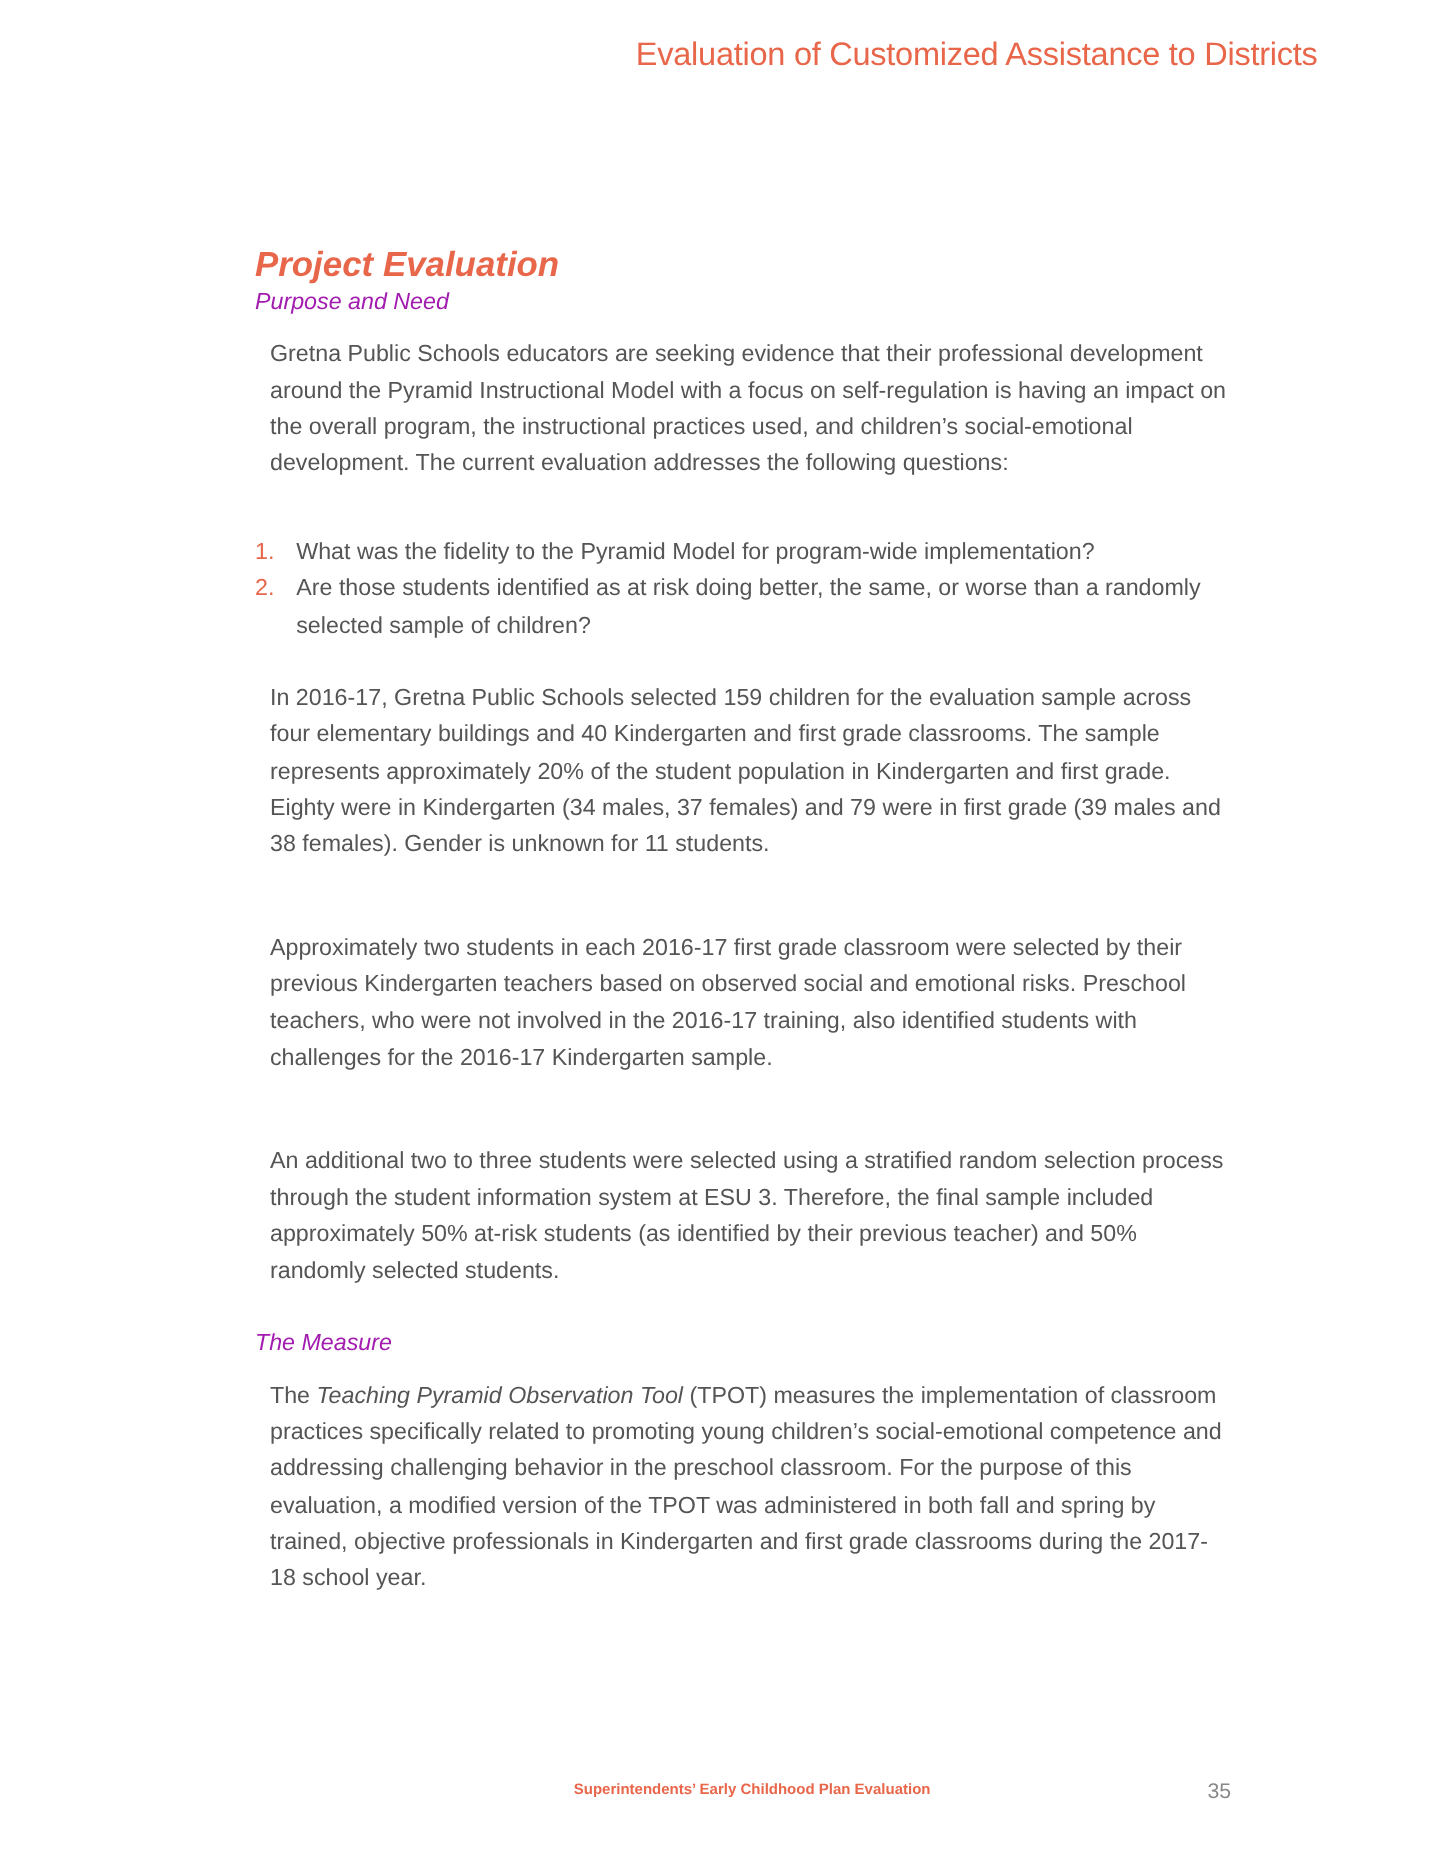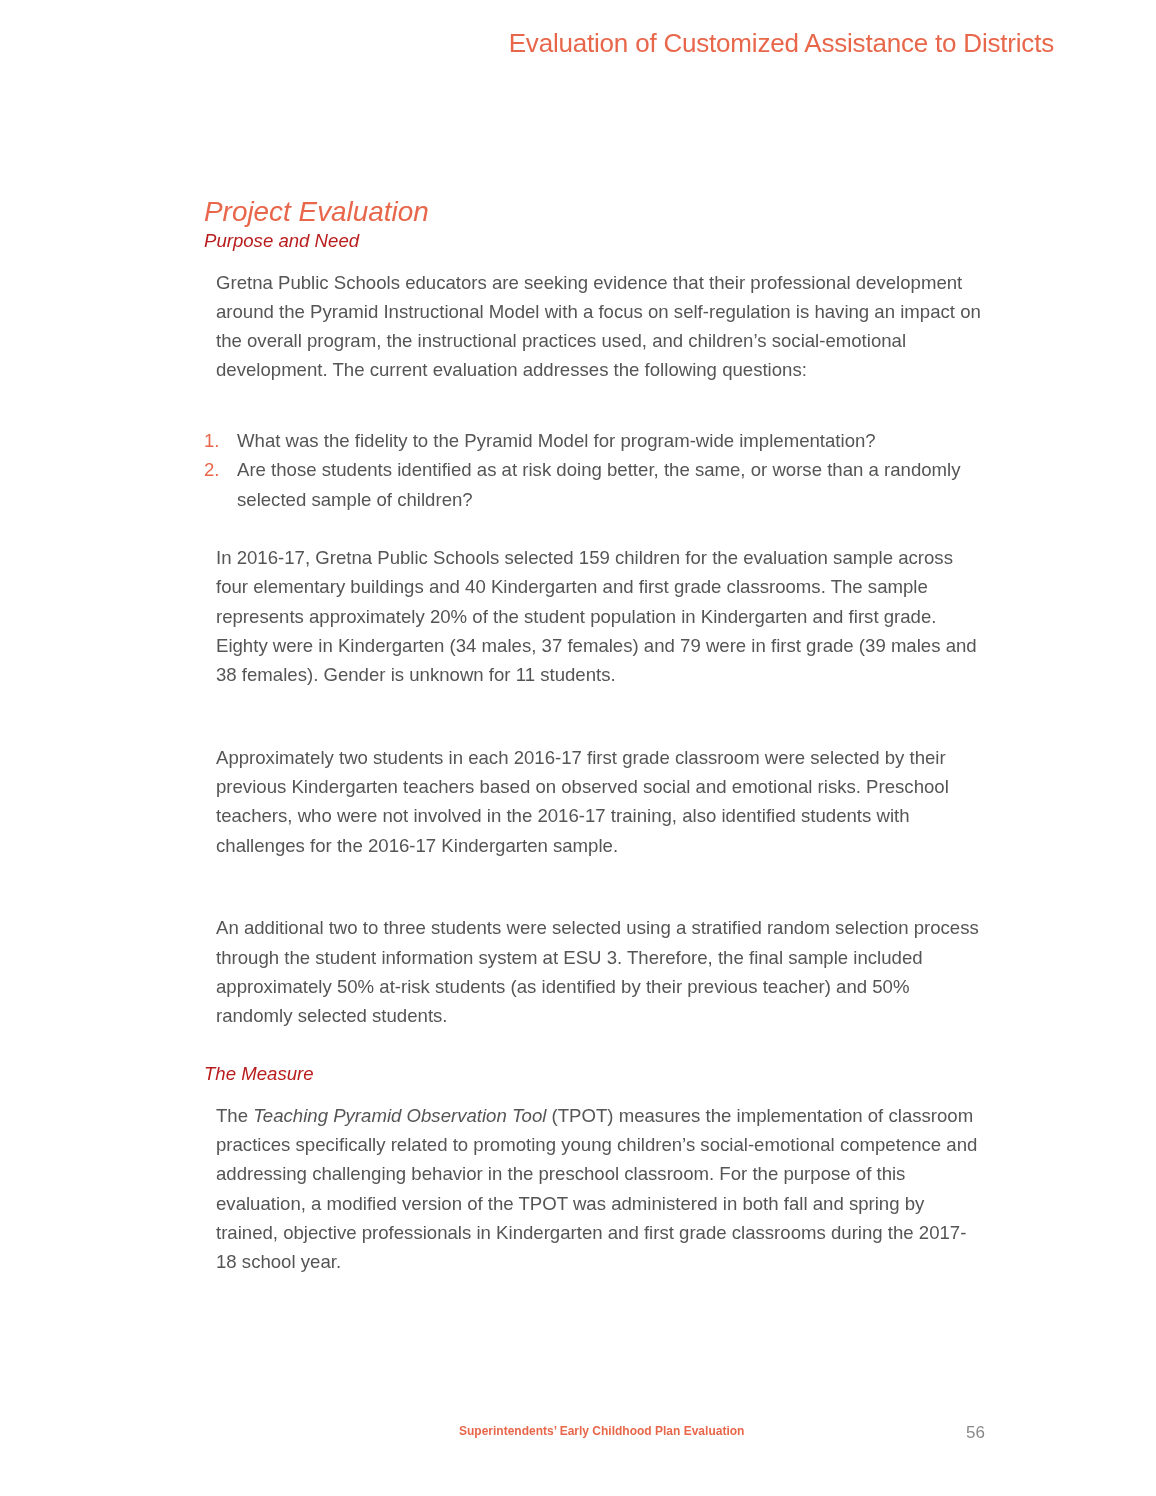--- a/index.html
+++ b/index.html
@@ -29,28 +29,28 @@
       position: absolute;
       left: 204px;
       top: 197px;
       width: 790px;
       font-size: 18.6px;
       line-height: 29.3px;
       color: #555555;
     }
     .heading {
       color: #e8664a;
-      font-weight: normal;
+      font-weight: bold;
       font-style: italic;
       margin: 0;
     }
     .subheading {
       font-style: italic;
       margin: 0;
-      color: #b91c1c;
+      color: #a21caf;
     }
     p {
       margin: 12px;
     }
     .gap {
       height: 29.3px;
     }
     .gap-small {
       height: 17px;
     }
@@ -117,13 +117,13 @@
   <div class="gap"></div>
   <p>An additional two to three students were selected using a stratified random selection process through the student information system at ESU 3. Therefore, the final sample included approximately 50% at-risk students (as identified by their previous teacher) and 50% randomly selected students.</p>
 
   <div class="gap-small"></div>
 
   <div class="subheading">The Measure</div>
   <p><span>The </span><em>Teaching Pyramid Observation Tool</em><span> (TPOT) measures the implementation of classroom practices specifically related to promoting young children’s social-emotional competence and addressing challenging behavior in the preschool classroom.  For the purpose of this evaluation, a modified version of the TPOT was administered in both fall and spring by trained, objective professionals in Kindergarten and first grade classrooms during the 2017-18 school year.</span></p>
 </div>
 
 <div class="footer-title">Superintendents’ Early Childhood Plan Evaluation</div>
-<div class="page-number">56</div>
+<div class="page-number">35</div>
 
 </body></html>

